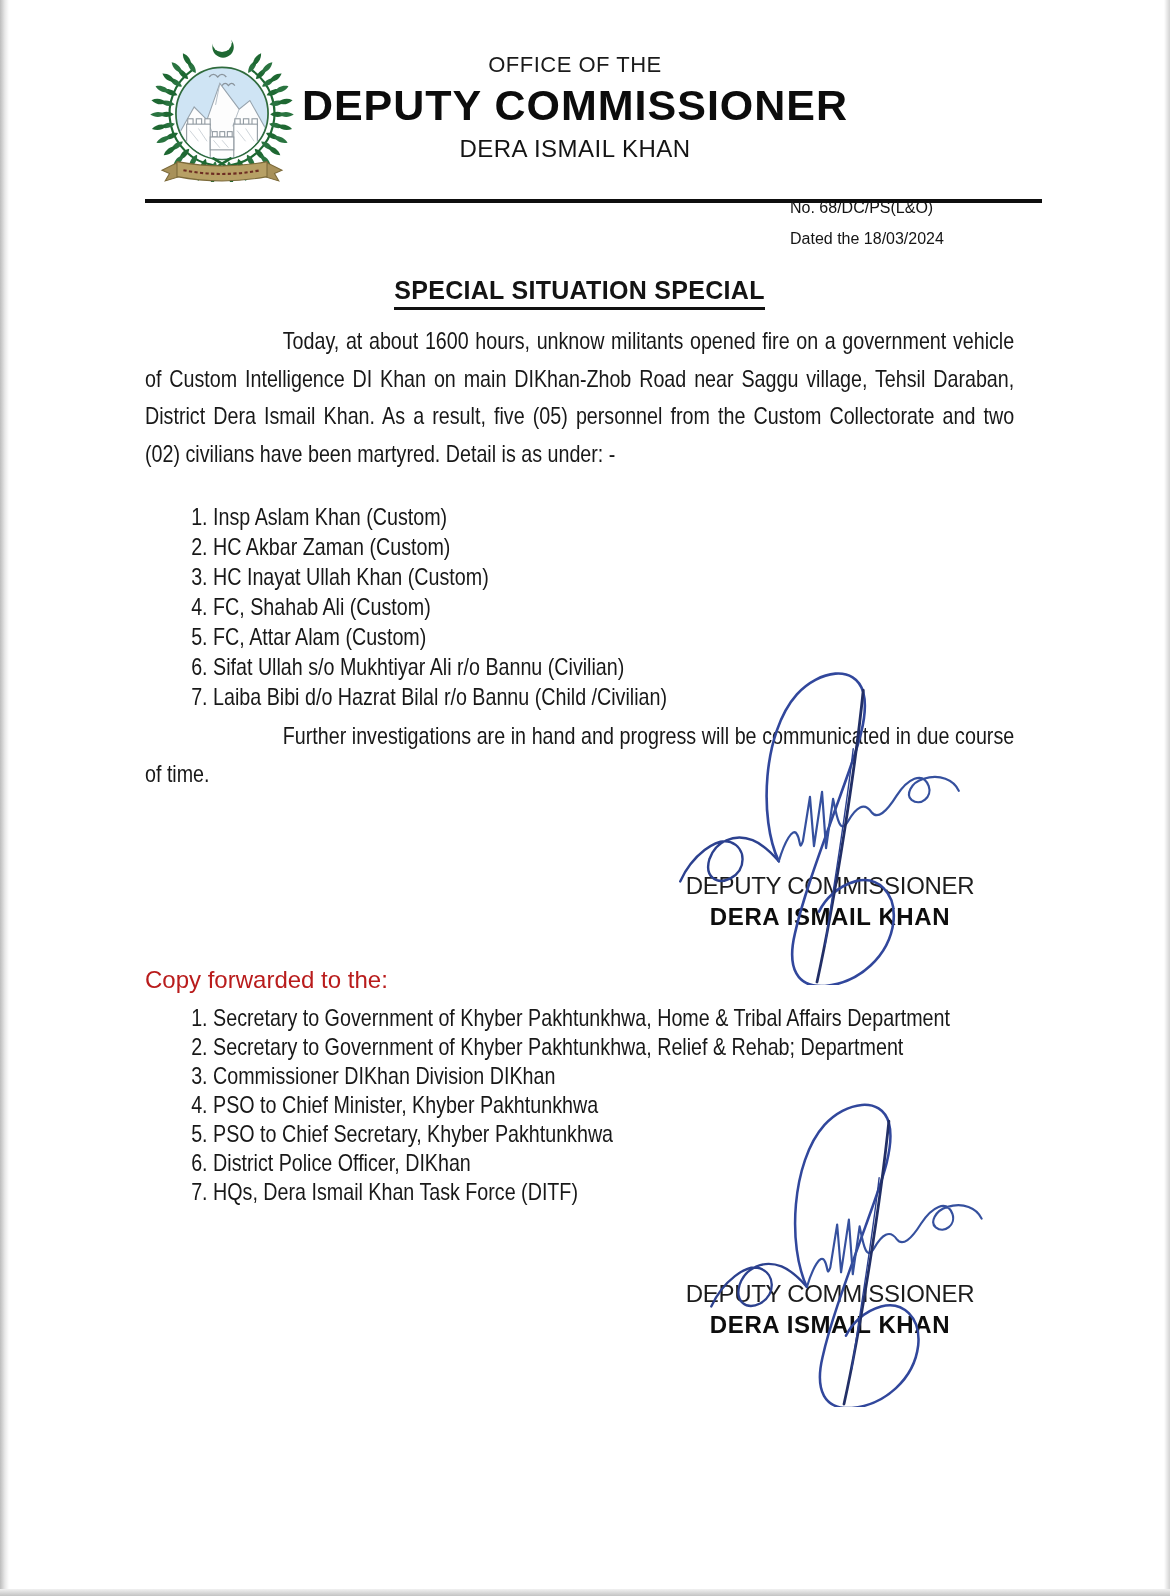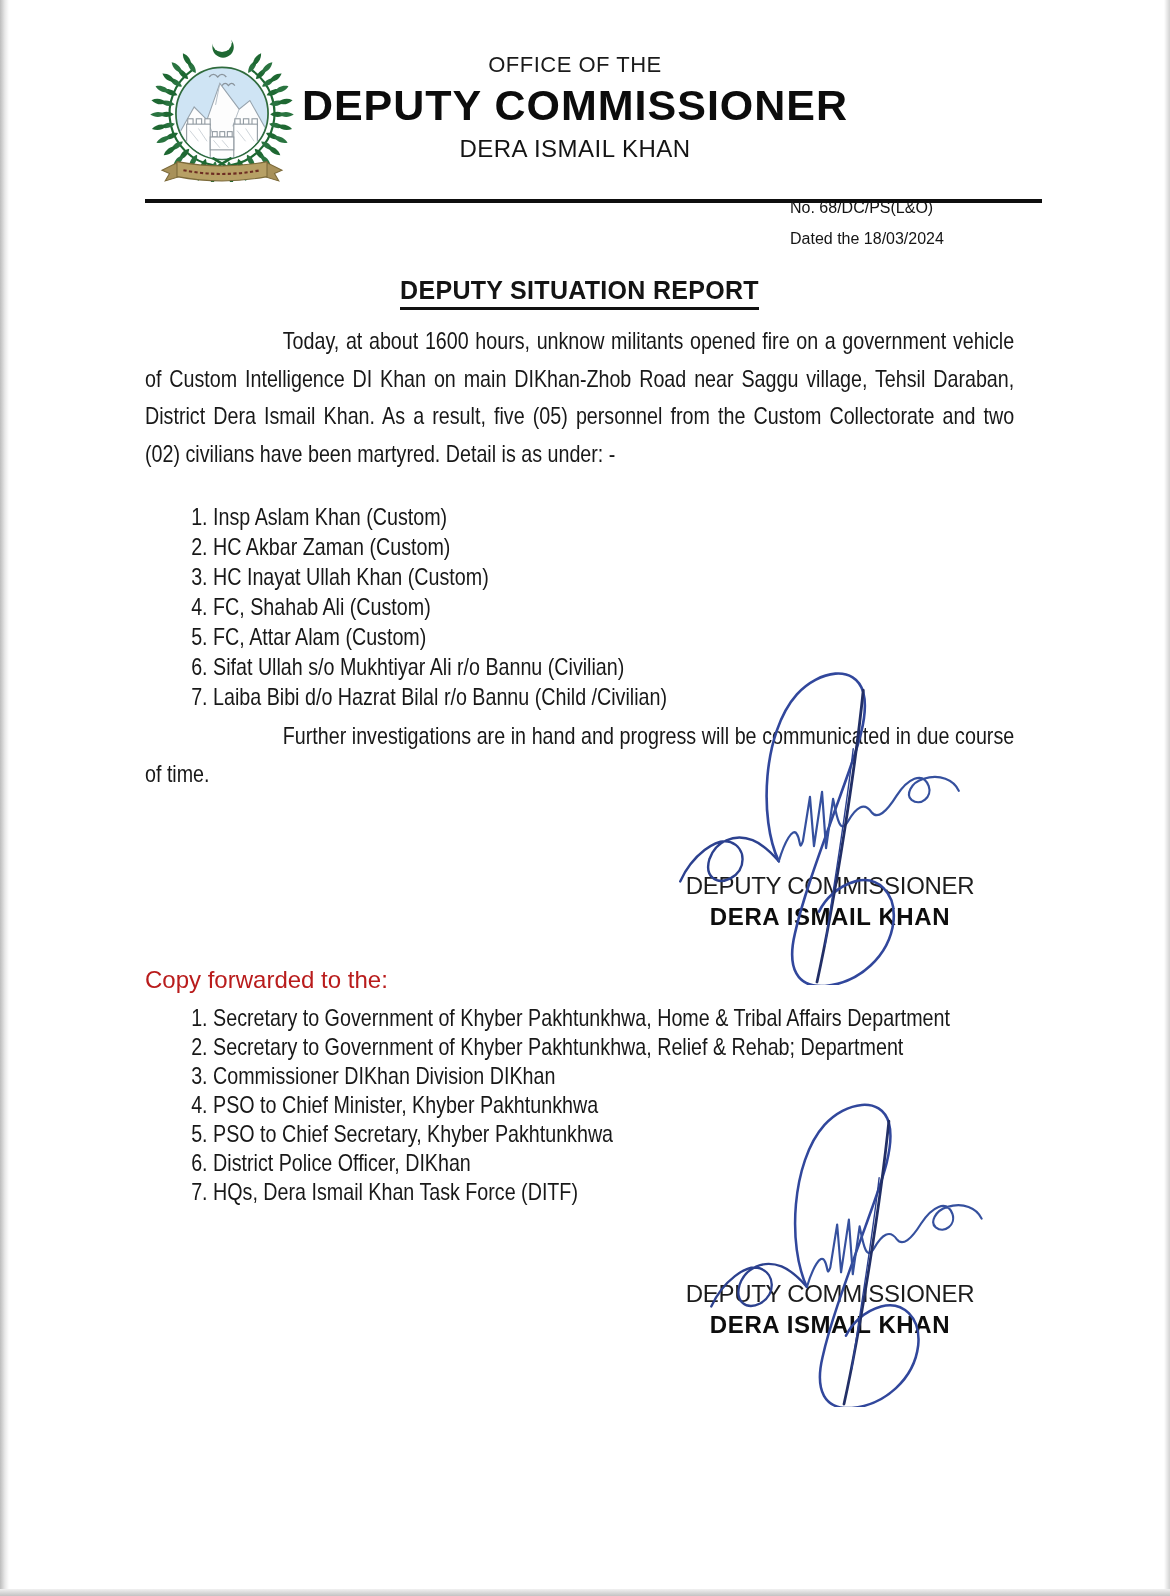--- a/index.html
+++ b/index.html
@@ -181,21 +181,21 @@
   <div class="district-line">DERA ISMAIL KHAN</div>
 </div>
 <div class="abs rule"></div>
 
 <div class="abs refblock">
   <div>No. 68/DC/PS(L&amp;O)</div>
   <div>Dated the 18/03/2024</div>
 </div>
 
 <div class="abs title-row">
-  <span>DEPUTY SITUATION REPORT</span>
+  <span>SPECIAL SITUATION SPECIAL</span>
 </div>
 
 <p class="abs para para1">Today, at about 1600 hours, unknow militants opened fire on a government vehicle of Custom Intelligence DI Khan on main DIKhan-Zhob Road near Saggu village, Tehsil Daraban, District Dera Ismail Khan. As a result, five (05) personnel from the Custom Collectorate and two (02) civilians have been martyred. Detail is as under: -</p>
 
 <ol class="abs list casualties">
     <li>Insp Aslam Khan (Custom)</li>
     <li>HC Akbar Zaman (Custom)</li>
     <li>HC Inayat Ullah Khan (Custom)</li>
     <li>FC, Shahab Ali (Custom)</li>
     <li>FC, Attar Alam (Custom)</li>

